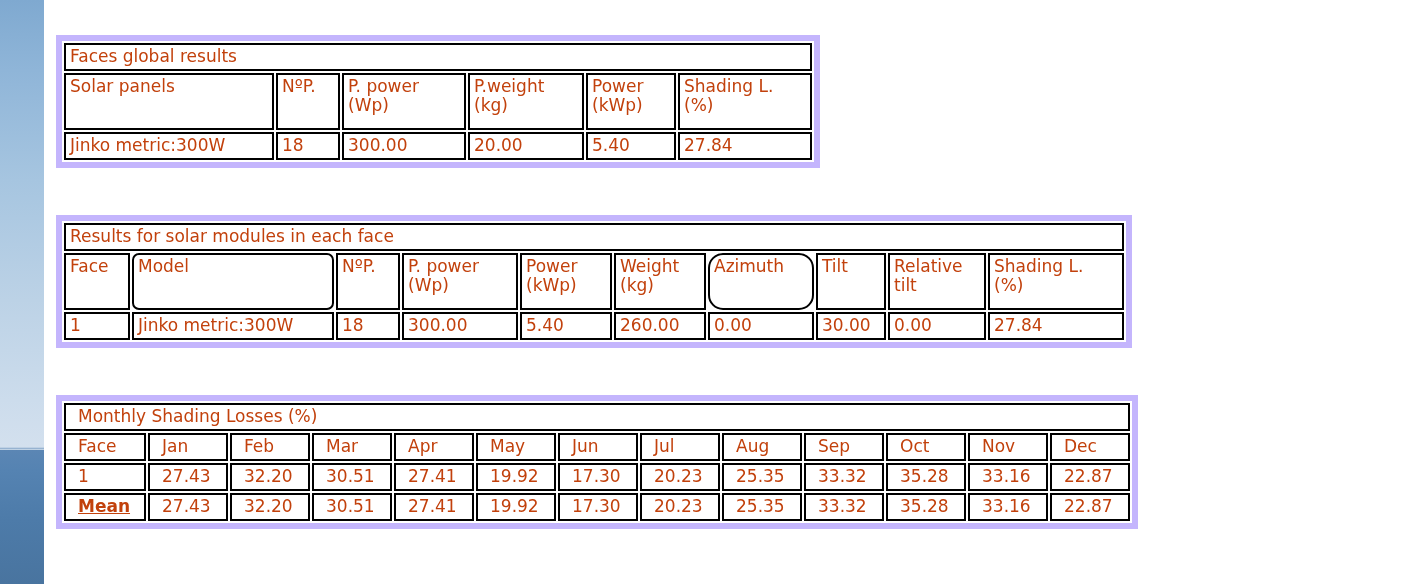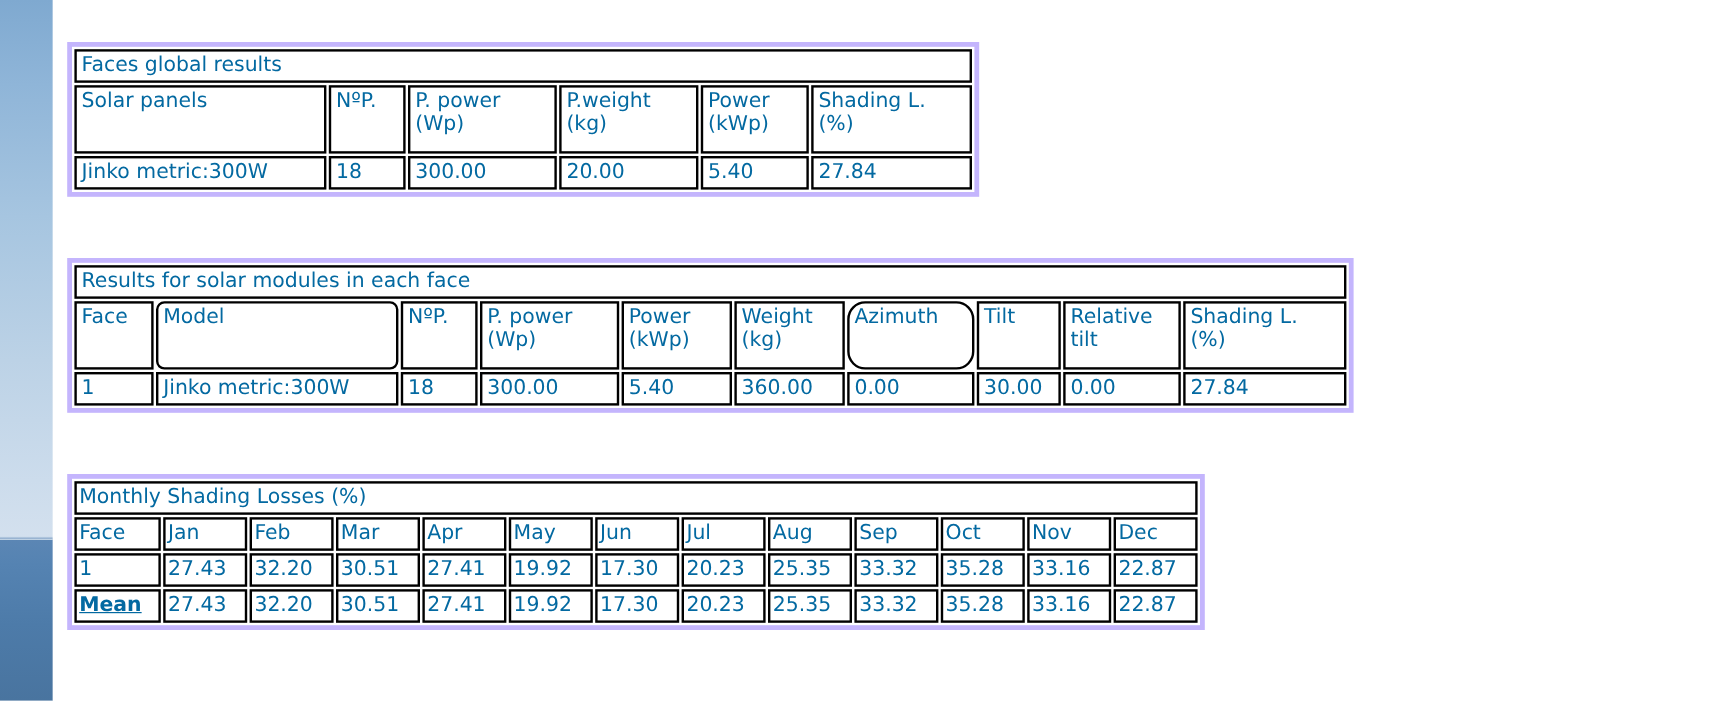--- a/index.html
+++ b/index.html
@@ -50,26 +50,26 @@
     position: absolute;
     left: 44px;
     top: 0;
     width: 1382px;
     height: 584px;
     background: #ffffff;
   }
 
   .report-table {
     position: absolute;
-    border: 4px solid #c4b5fd;
+    border: 6px solid #c4b5fd;
     border-collapse: separate;
     border-spacing: 2px;
     background: #ffffff;
     font-size: 17px;
-    color: #0369a1;
+    color: #c2410c;
     line-height: 1.12;
   }
   .report-table td,
   .report-table th {
     border: 2px solid #000000;
     padding: 2px 4px 3px 4px;
     text-align: left;
     vertical-align: top;
     font-weight: normal;
     font-size: 17px;
@@ -109,21 +109,21 @@
   #table-face-modules .c-tilt     { width: 58px; }
   #table-face-modules .c-reltilt  { width: 86px; }
   #table-face-modules .c-shading  { width: 124px; }
   #table-face-modules .hdr-row th { height: 48px; }
 
   
   #table-monthly-shading { left: 12px; top: 395px; }
   #table-monthly-shading .c-face  { width: 62px; }
   #table-monthly-shading .c-month { width: 60px; }
   #table-monthly-shading td,
-  #table-monthly-shading th { padding: 2px 4px 3px 2px; }
+  #table-monthly-shading th { padding: 2px 4px 3px 12px; }
 </style>
 </head>
 <body>
 
 <div id="wallpaper-strip">
   <div class="horizon-line"></div>
 </div>
 
 <div id="content">
 
@@ -176,21 +176,21 @@
 tilt</th>
         <th class="c-shading">Shading L.
 (%)</th>
       </tr>
       <tr>
         <td>1</td>
         <td>Jinko metric:300W</td>
         <td>18</td>
         <td>300.00</td>
         <td>5.40</td>
-        <td>360.00</td>
+        <td>260.00</td>
         <td>0.00</td>
         <td>30.00</td>
         <td>0.00</td>
         <td>27.84</td>
       </tr>
     </tbody>
   </table>
 
   <table class="report-table" id="table-monthly-shading">
     <tbody>

